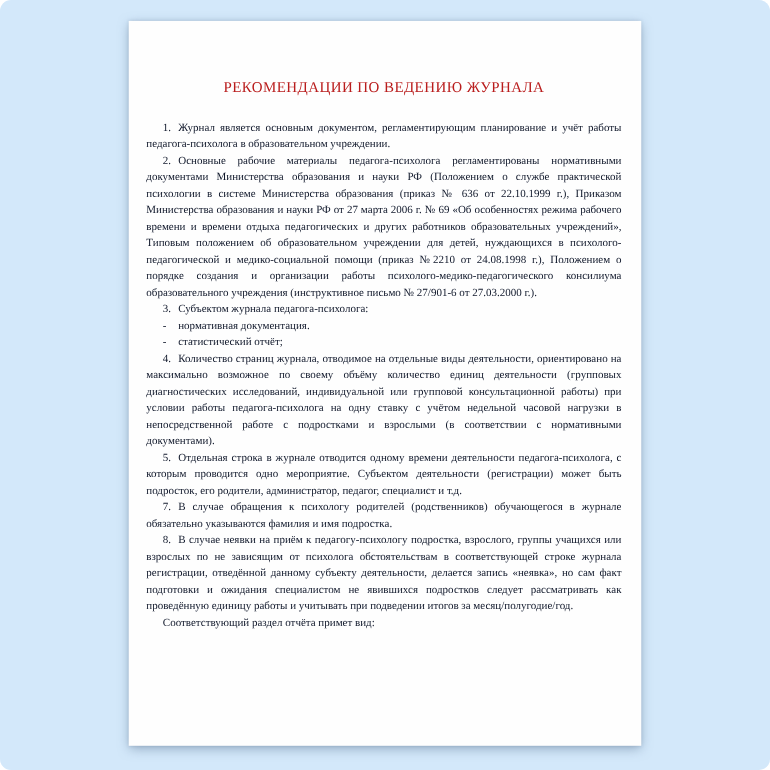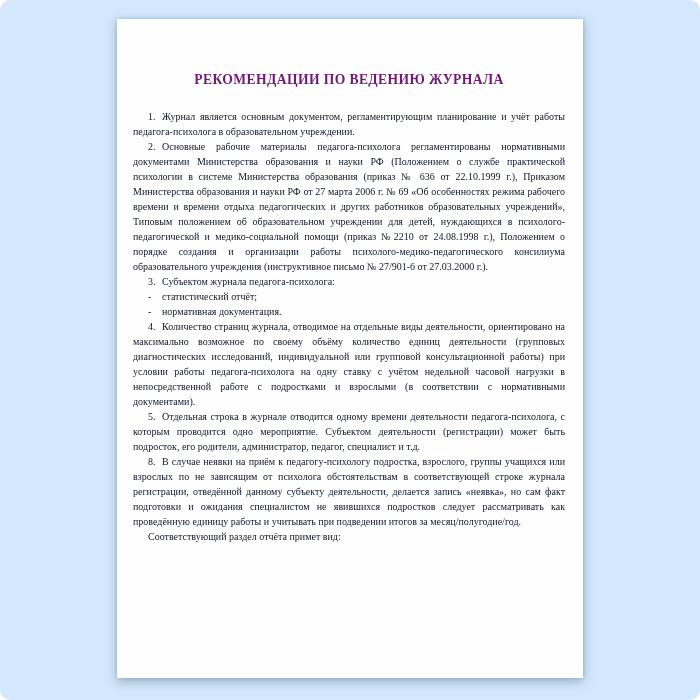--- a/index.html
+++ b/index.html
@@ -25,24 +25,24 @@
     box-sizing: border-box;
     background: #fefefe;
     box-shadow: 0 3px 10px rgba(95, 120, 150, 0.55), 0 0 3px rgba(95, 120, 150, 0.30);
     padding: 52px 18px 0 16px;
     overflow: hidden;
   }
   .doc-title {
     margin: 0 0 21px 0;
     font-size: 13.6px;
     line-height: 17px;
-    font-weight: bold;
+    font-weight: normal;
     text-align: center;
     letter-spacing: 0.4px;
-    color: #701a75;
+    color: #b91c1c;
   }
   .doc-body {
     color: #0f172a;
     font-size: 10px;
     line-height: 15px;
   }
   .doc-body p {
     margin: 0;
     text-align: justify;
     text-indent: 15px;
@@ -63,29 +63,30 @@
     <h1 class="doc-title">РЕКОМЕНДАЦИИ ПО ВЕДЕНИЮ ЖУРНАЛА</h1>
     <div class="doc-body">
 
       <p><span class="marker">1.</span><span>Журнал является основным документом, регламентирующим планирование и учёт работы педагога-психолога в образовательном учреждении.</span></p>
 
       <p><span class="marker">2.</span><span>Основные рабочие материалы педагога-психолога регламентированы нормативными документами Министерства образования и науки РФ (Положением о службе практической психологии в системе Министерства образования (приказ № 636 от 22.10.1999 г.), Приказом Министерства образования и науки РФ от 27 марта 2006 г. № 69 «Об особенностях режима рабочего времени и времени отдыха педагогических и других работников образовательных учреждений», Типовым положением об образовательном учреждении для детей, нуждающихся в психолого-педагогической и медико-социальной помощи (приказ №2210 от 24.08.1998 г.), Положением о порядке создания и организации работы психолого-медико-педагогического консилиума образовательного учреждения (инструктивное письмо № 27/901-6 от 27.03.2000 г.).</span></p>
 
       <p><span class="marker">3.</span><span>Субъектом журнала педагога-психолога:</span></p>
 
 
+      <p><span class="marker">-</span><span>нормативная документация.</span></p>
+
       <p><span class="marker">-</span><span>статистический отчёт;</span></p>
-
-      <p><span class="marker">-</span><span>нормативная документация.</span></p>
 
       <p><span class="marker">4.</span><span>Количество страниц журнала, отводимое на отдельные виды деятельности, ориентировано на максимально возможное по своему объёму количество единиц деятельности (групповых диагностических исследований, индивидуальной или групповой консультационной работы) при условии работы педагога-психолога на одну ставку с учётом недельной часовой нагрузки в непосредственной работе с подростками и взрослыми (в соответствии с нормативными документами).</span></p>
 
       <p><span class="marker">5.</span><span>Отдельная строка в журнале отводится одному времени деятельности педагога-психолога, с которым проводится одно мероприятие. Субъектом деятельности (регистрации) может быть подросток, его родители, администратор, педагог, специалист и т.д.</span></p>
 
 
+      <p><span class="marker">7.</span><span>В случае обращения к психологу родителей (родственников) обучающегося в журнале обязательно указываются фамилия и имя подростка.</span></p>
 
       <p><span class="marker">8.</span><span>В случае неявки на приём к педагогу-психологу подростка, взрослого, группы учащихся или взрослых по не зависящим от психолога обстоятельствам в соответствующей строке журнала регистрации, отведённой данному субъекту деятельности, делается запись «неявка», но сам факт подготовки и ожидания специалистом не явившихся подростков следует рассматривать как проведённую единицу работы и учитывать при подведении итогов за месяц/полугодие/год.</span></p>
 
       <p><span>Соответствующий раздел отчёта примет вид:</span></p>
 
     </div>
   </div>
 </div>
 
 </body></html>

